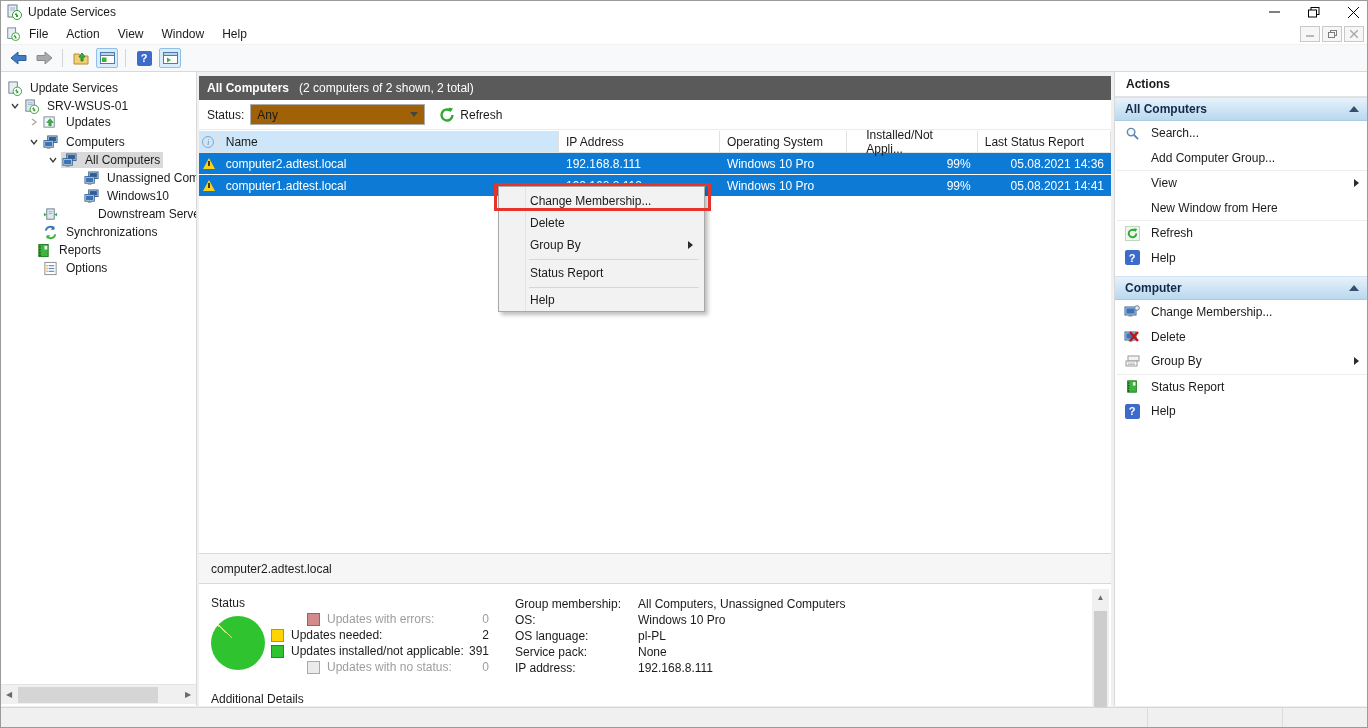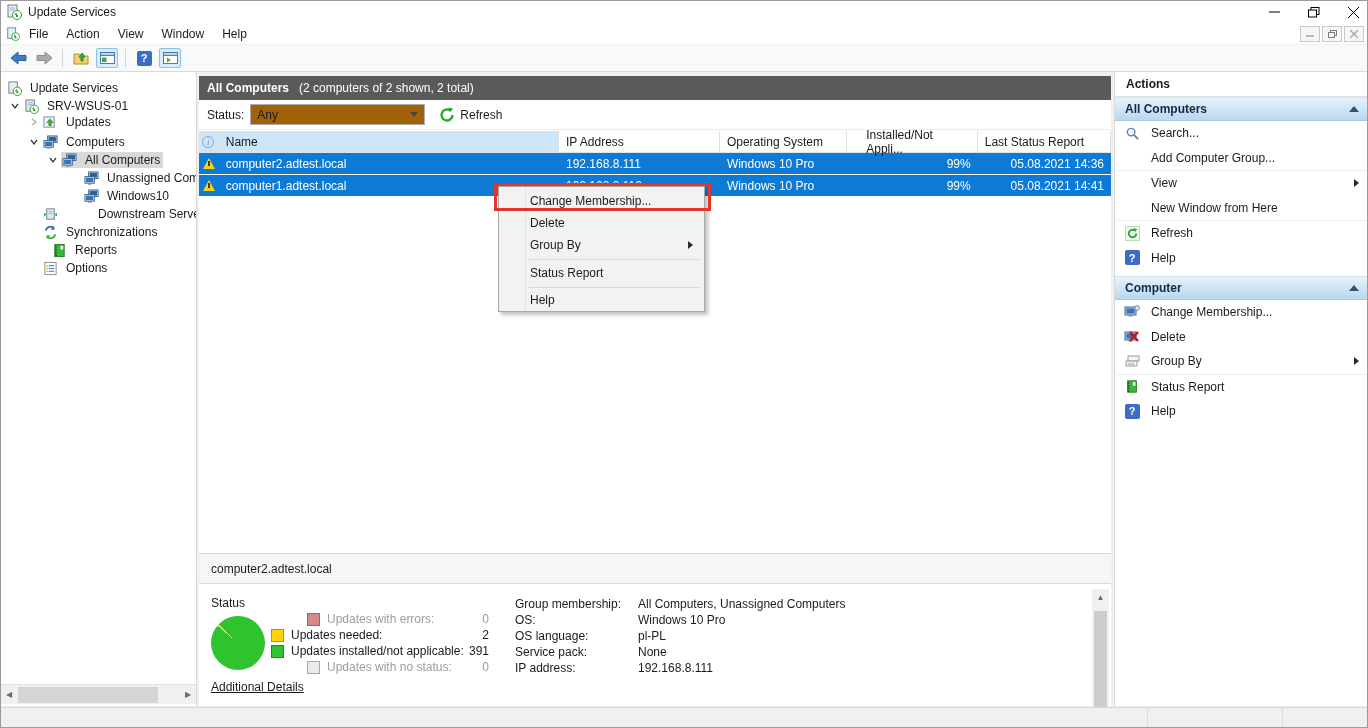--- a/index.html
+++ b/index.html
@@ -353,21 +353,21 @@
       <div class="tree-row" style="top:151px; left:41px;">
         <svg class="ticon" viewBox="0 0 16 16">
             <path d="M3 6 a5 5 0 0 1 9-2" fill="none" stroke="#3a74b8" stroke-width="2"></path>
             <path d="M12 1 v4 h-4 Z" fill="#3a74b8"></path>
             <path d="M13 10 a5 5 0 0 1 -9 2" fill="none" stroke="#3bb13b" stroke-width="2"></path>
             <path d="M4 15 v-4 h4 Z" fill="#3bb13b"></path>
           </svg>
         <span class="tlabel">Synchronizations</span>
       </div>
 
-      <div class="tree-row" style="top:169px; left:50px;">
+      <div class="tree-row" style="top:169px; left:34px;">
         <svg class="ticon" viewBox="0 0 16 16">
             <rect x="3" y="1.5" width="10" height="13" fill="#3cb53c" stroke="#1f7a1f"></rect>
             <rect x="9" y="3" width="3" height="4" fill="#e8f5e8"></rect>
             <circle cx="4.2" cy="4" r="0.9" fill="#0f4d0f"></circle>
             <circle cx="4.2" cy="7" r="0.9" fill="#0f4d0f"></circle>
             <circle cx="4.2" cy="10" r="0.9" fill="#0f4d0f"></circle>
             <circle cx="4.2" cy="13" r="0.9" fill="#0f4d0f"></circle>
           </svg>
         <span class="tlabel">Reports</span>
       </div>
@@ -480,21 +480,21 @@
         <span class="d-abs" style="left:439px; top:13px;">All Computers, Unassigned Computers</span>
         <span class="d-abs" style="left:316px; top:29px;">OS:</span>
         <span class="d-abs" style="left:439px; top:29px;">Windows 10 Pro</span>
         <span class="d-abs" style="left:316px; top:45px;">OS language:</span>
         <span class="d-abs" style="left:439px; top:45px;">pl-PL</span>
         <span class="d-abs" style="left:316px; top:61px;">Service pack:</span>
         <span class="d-abs" style="left:439px; top:61px;">None</span>
         <span class="d-abs" style="left:316px; top:77px;">IP address:</span>
         <span class="d-abs" style="left:439px; top:77px;">192.168.8.111</span>
 
-        <span class="d-abs" style="left:12px; top:96px;text-decoration:underline;">Additional Details</span>
+        <span class="d-abs" style="left:12px; top:108px;">Additional Details</span>
         <span class="addl-rule"></span>
 
         <span class="d-abs" style="left:12px; top:128px;">Computer make:</span>
         <span class="d-abs" style="left:120px; top:128px;">Microsoft Corporation</span>
 
       </div>
 
       <div class="v-scrollbar">
         <span class="v-arrow" style="top:0;">▲</span>
         <span class="v-thumb"></span>

